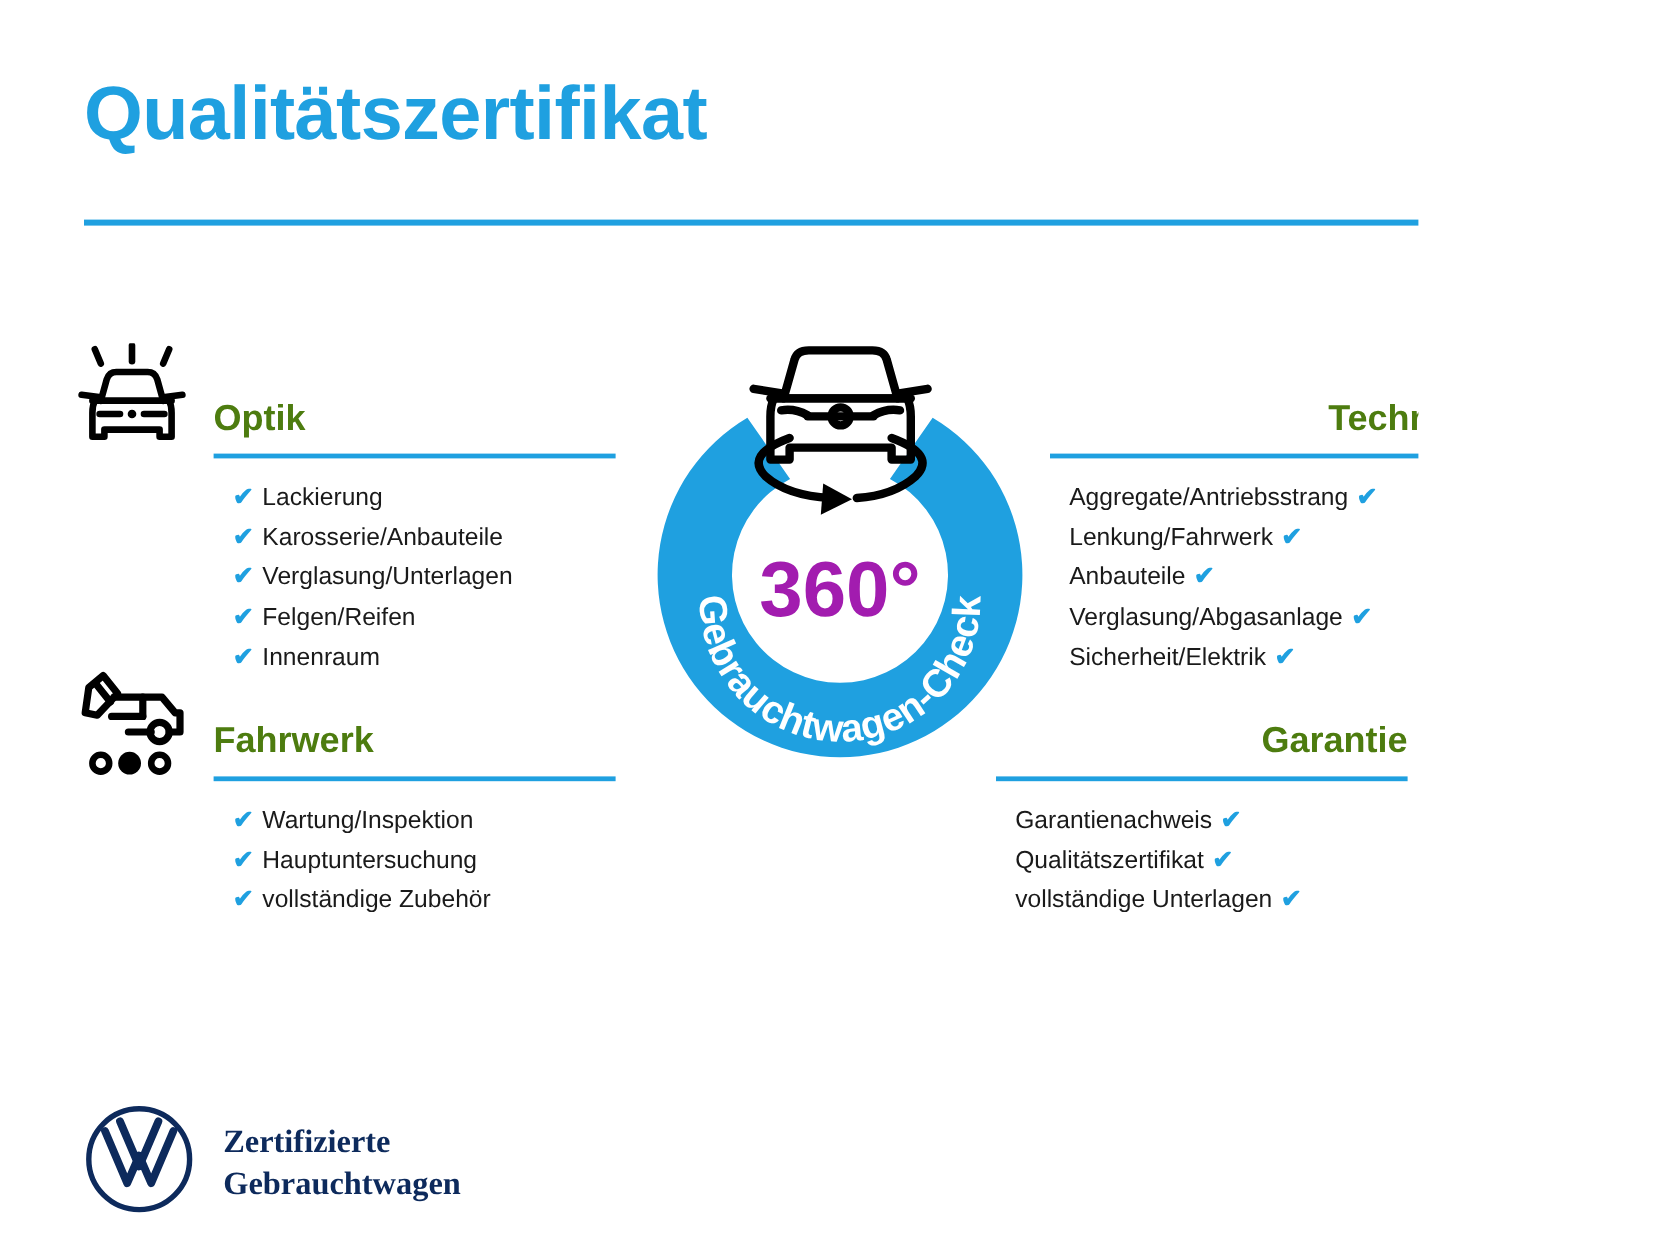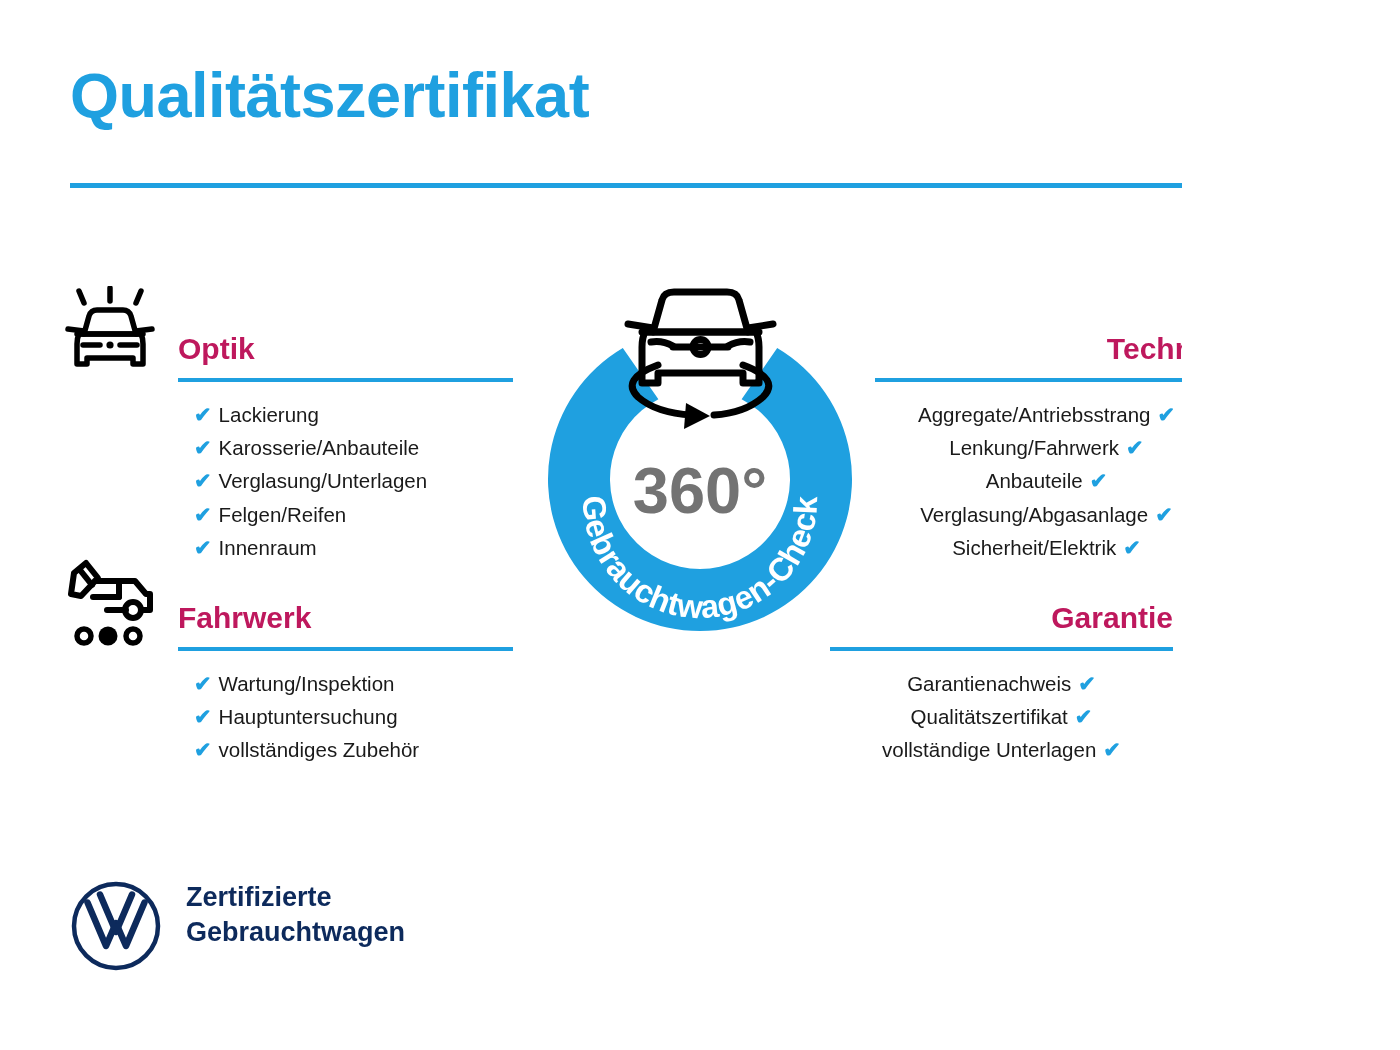--- a/index.html
+++ b/index.html
@@ -45,21 +45,21 @@
   .block {
     position: absolute;
   }
   .block-head {
     position: relative;
     height: 54px;
   }
   .block-title {
     font-size: 30px;
     font-weight: 700;
-    color: #be185d;
+    color: #4d7c0f;
     line-height: 42px;
     white-space: nowrap;
   }
   .head-rule {
     position: absolute;
     left: 0;
     right: 0;
     bottom: 0;
     height: 4px;
     background: #1fa0e0;
@@ -83,21 +83,21 @@
     font-size: 21px;
   }
 
   
   .col-left .block-title { text-align: left; }
   .col-left .items li    { text-align: left; }
   .col-left .check       { margin-right: 7px; }
 
   
   .col-right .block-title { text-align: right; }
-  .col-right .items li    { text-align: center; }
+  .col-right .items li    { text-align: left; }
   .col-right .check       { margin-left: 7px; }
 
   
   #block-optik    { left: 178px;  top: 328px;  width: 335px; }
   #block-wartung  { left: 178px;  top: 597px;  width: 335px; }
   #block-technik  { left: 875px;  top: 328px;  width: 343px; }
   #block-garantie { left: 830px;  top: 597px;  width: 343px; }
 
   
   .sec-icon {
@@ -118,32 +118,33 @@
   }
   #badge .badge-svg { display: block; }
   .badge-center-number {
     position: absolute;
     left: 0;
     right: 0;
     top: 182px;
     text-align: center;
     font-size: 65px;
     font-weight: 700;
-    color: #737373;
+    color: #a21caf;
     letter-spacing: 0px;
     line-height: 1;
   }
 
   
   #footer-logo {
     position: absolute;
     left: 70px;
-    top: 880px;
+    top: 920px;
     display: flex;
-    align-items: flex-start;
+    align-items: center;
+    font-family: Liberation Serif, serif;
   }
   #footer-logo .vw-mark { flex: none; }
   .logo-text {
     margin-left: 24px;
     font-size: 27px;
     font-weight: 700;
     line-height: 35px;
     color: #0d2a5c;
     white-space: nowrap;
   }
@@ -264,21 +265,21 @@
       <div class="head-rule"></div>
     </div>
     <ul class="items">
       <li>
         <span class="check">✔</span><span>Wartung/Inspektion</span>
       </li>
       <li>
         <span class="check">✔</span><span>Hauptuntersuchung</span>
       </li>
       <li>
-        <span class="check">✔</span><span>vollständiges Zubehör</span>
+        <span class="check">✔</span><span>vollständige Zubehör</span>
       </li>
     </ul>
   </div>
 
   <div class="block col-right" id="block-technik">
     <div class="block-head">
       <div class="block-title">Technik</div>
       <div class="head-rule"></div>
     </div>
     <ul class="items">

